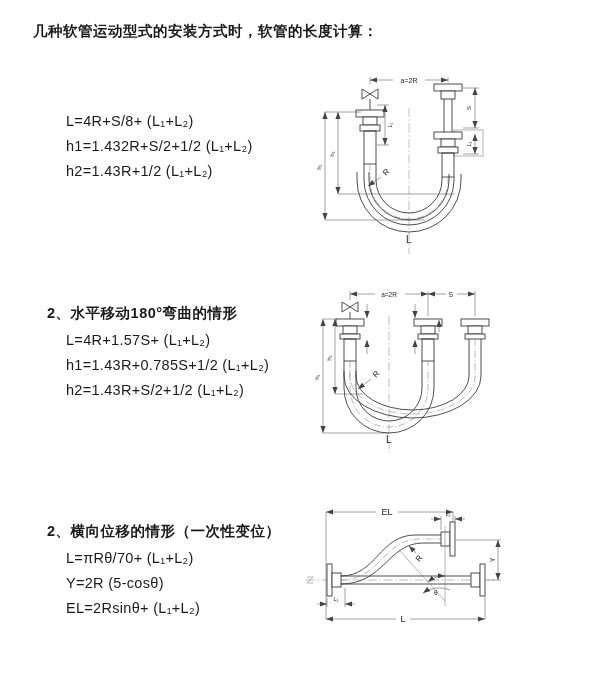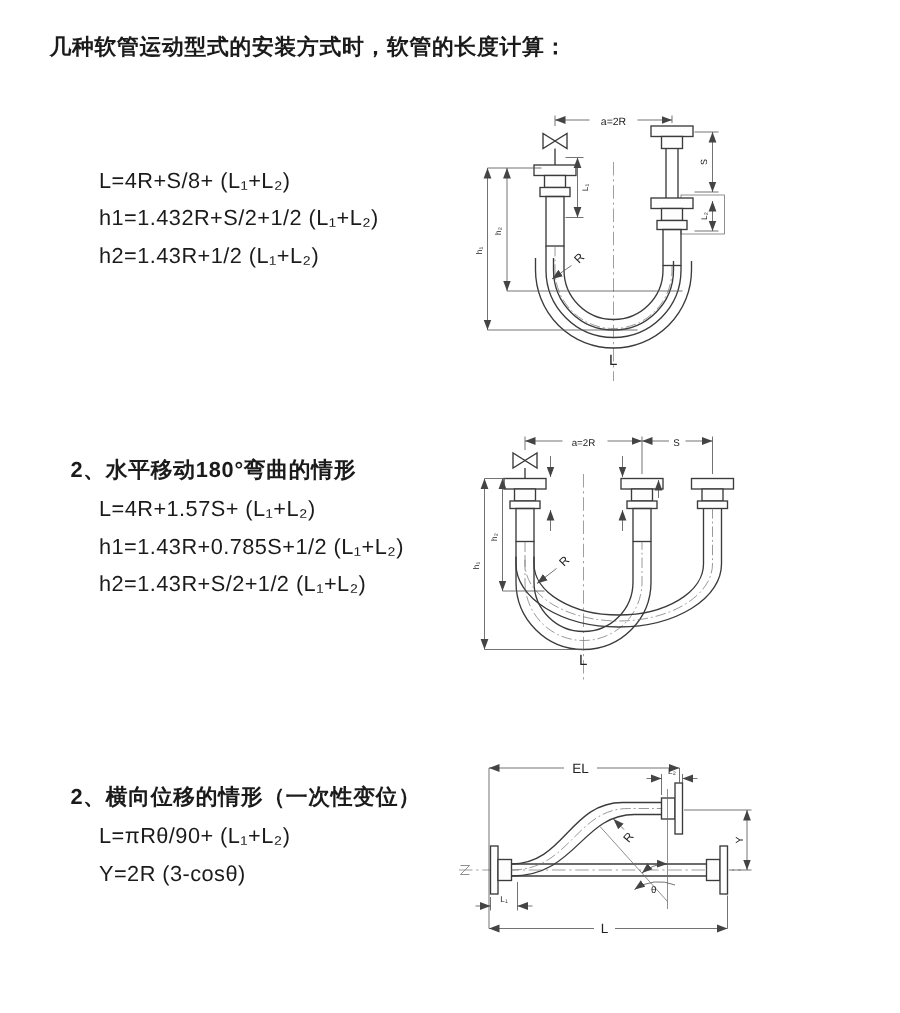--- a/index.html
+++ b/index.html
@@ -213,22 +213,23 @@
   <g>
     <line class="dim" x1="66" y1="103" x2="53" y2="113" marker-end="url(#a2)"></line>
     <text transform="rotate(-45 73 100)" x="73" y="100" text-anchor="middle" font-size="8">R</text>
   </g>
 
   <text x="81" y="167" font-size="10">L</text>
 </svg>
 
 <div class="sec" style="top:522px">
   <div class="sec-heading">2、横向位移的情形（一次性变位）</div>
-  <div class="formula">L=πRθ/90+ (L₁+L₂)</div>
-  <div class="formula">Y=2R (3-cosθ)</div>
+  <div class="formula">L=πRθ/70+ (L₁+L₂)</div>
+  <div class="formula">Y=2R (5-cosθ)</div>
+  <div class="formula">EL=2Rsinθ+ (L₁+L₂)</div>
 </div>
 
 <svg style="left:298px;top:494px" width="300" height="150" viewBox="0 0 300 150">
   <defs>
     <marker id="a3" markerWidth="7" markerHeight="6" refX="7" refY="3" orient="auto-start-reverse" markerUnits="userSpaceOnUse">
       <path d="M0,0.4 L7,3 L0,5.6 Z" fill="#444"></path>
     </marker>
   </defs>
 
   <line class="cl" x1="8" y1="86" x2="196" y2="86"></line>

